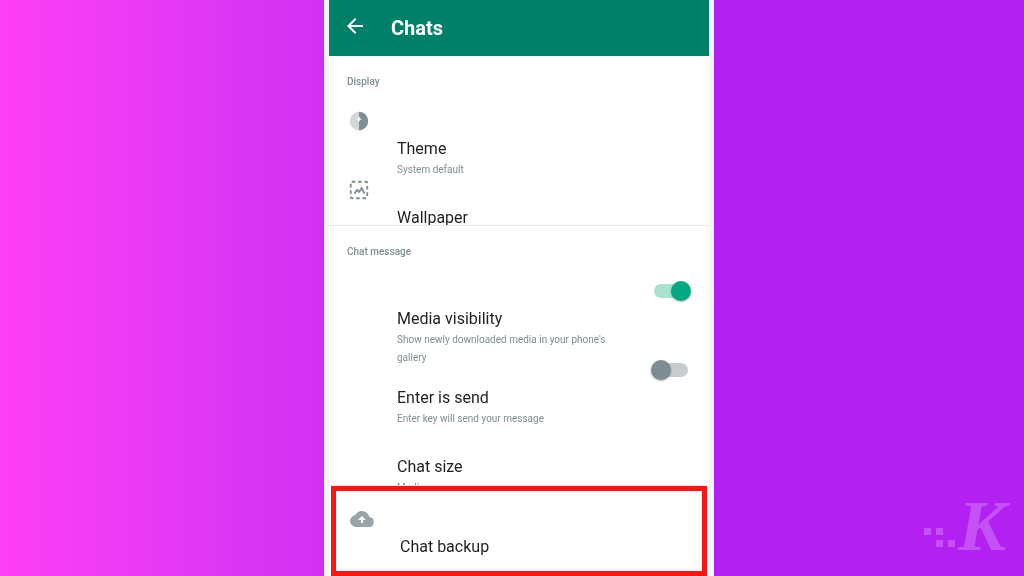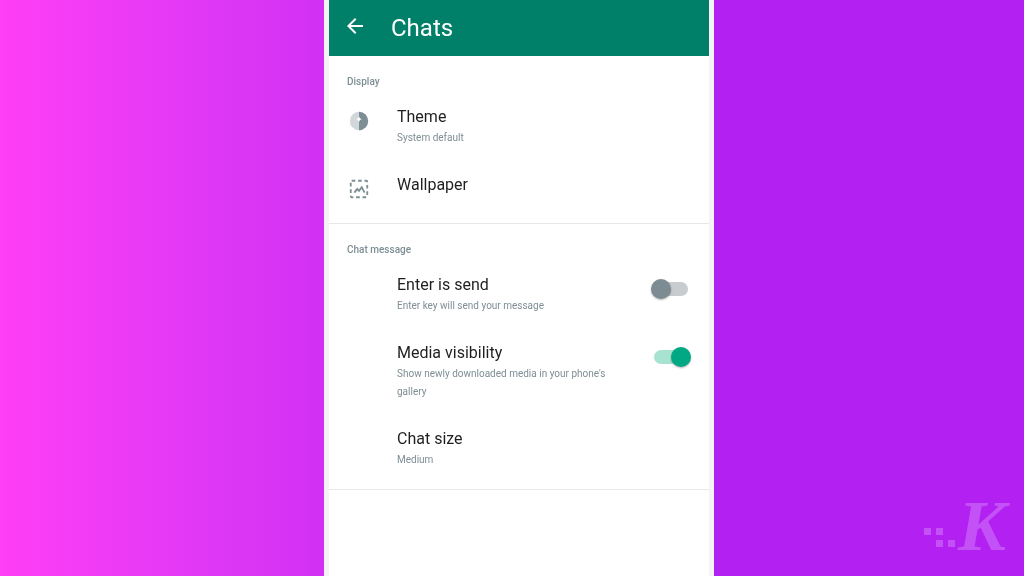--- a/index.html
+++ b/index.html
@@ -28,22 +28,22 @@
       height: 56px;
       display: flex;
       align-items: center;
       padding: 0 14px;
       gap: 24px;
       flex-shrink: 0;
     }
     .app-bar svg { fill: #fff; }
     .app-title {
       color: #fff;
-      font-size: 24px;
-      font-weight: 400;
+      font-size: 20px;
+      font-weight: 700;
     }
     .content {
       flex: 1;
       overflow: hidden;
       display: flex;
       flex-direction: column;
     }
     .section-header {
       color: #7e8e95;
       font-size: 10px;
@@ -69,20 +69,21 @@
     .list-item .text-block {
       flex: 1;
       display: flex;
       flex-direction: column;
       gap: 2px;
     }
     .primary-text {
       color: #1f1f1f;
       font-size: 16px;
       line-height: 20px;
+      margin-top: 32px;
     }
     .secondary-text {
       color: #7e8e95;
       font-size: 10px;
       line-height: 18px;
     }
     .divider {
       height: 1px;
       background: #e8e8e8;
       margin: 6px 0 0 0;
@@ -188,51 +189,63 @@
       </div>
     </div>
 
     <div class="divider"></div>
 
     <div class="section-header">Chat message</div>
 
     <div class="list-item">
       <span class="icon-slot"></span>
       <div class="text-block">
+        <div class="primary-text">Media visibility</div>
+        <div class="secondary-text">Show newly downloaded media in your phone's gallery</div>
+      </div>
+      <div class="toggle-slot toggle-on">
+        <div class="toggle-track"></div>
+          <div class="toggle-thumb"></div>
+      </div>
+    </div>
+
+    <div class="list-item">
+      <span class="icon-slot"></span>
+      <div class="text-block">
         <div class="primary-text">Enter is send</div>
         <div class="secondary-text">Enter key will send your message</div>
       </div>
       <div class="toggle-slot toggle-off">
         <div class="toggle-track"></div>
           <div class="toggle-thumb"></div>
       </div>
     </div>
 
     <div class="list-item">
       <span class="icon-slot"></span>
       <div class="text-block">
-        <div class="primary-text">Media visibility</div>
-        <div class="secondary-text">Show newly downloaded media in your phone's gallery</div>
-      </div>
-      <div class="toggle-slot toggle-on">
-        <div class="toggle-track"></div>
-          <div class="toggle-thumb"></div>
-      </div>
-    </div>
-
-    <div class="list-item">
-      <span class="icon-slot"></span>
-      <div class="text-block">
         <div class="primary-text">Chat size</div>
         <div class="secondary-text">Medium</div>
       </div>
     </div>
 
     <div class="divider"></div>
 
+    <div class="highlight-box">
+      <div class="list-item">
+        <span class="icon-slot">
+          <svg width="24" height="24" viewBox="0 0 24 24" fill="#9aa3a8">
+              <path d="M19.35 10.04A7.49 7.49 0 0 0 12 4a7.5 7.5 0 0 0-6.65 4.04A6 6 0 0 0 6 20h13a5 5 0 0 0 .35-9.96zM13 13v3h-2v-3H8l4-4 4 4h-3z"></path>
+            </svg>
+        </span>
+        <div class="text-block">
+          <div class="primary-text">Chat backup</div>
+        </div>
+      </div>
+    </div>
 
   </div>
 </div>
 
 <div class="brand-dots">
   <span style="left:0;top:0"></span>
   <span style="left:12px;top:0"></span>
   <span style="left:12px;top:12px"></span>
   <span style="left:24px;top:12px"></span>
 </div>

